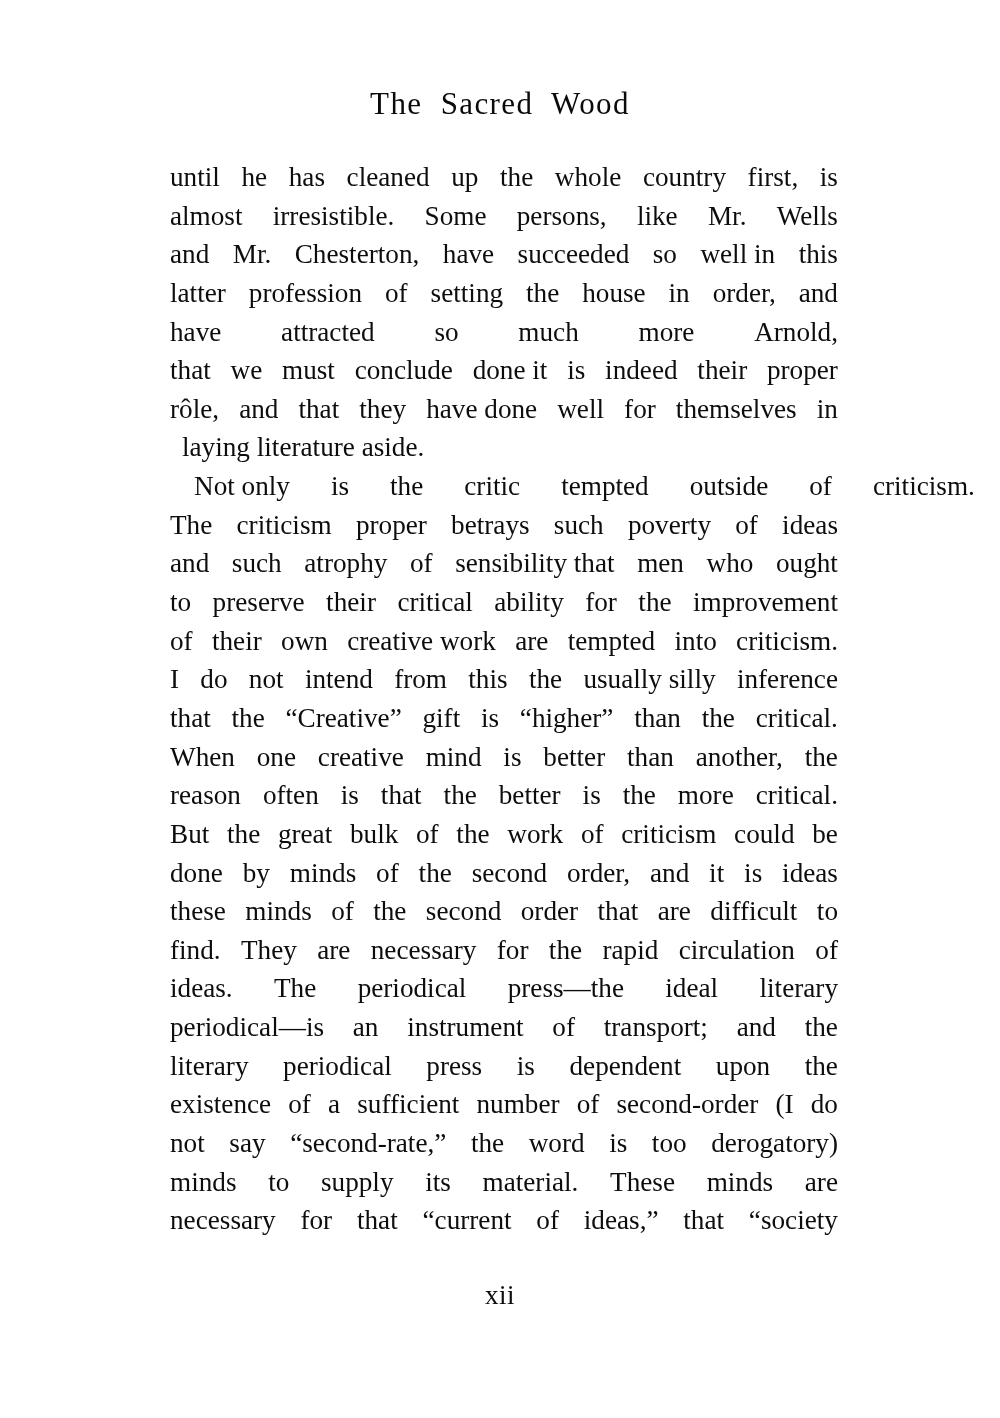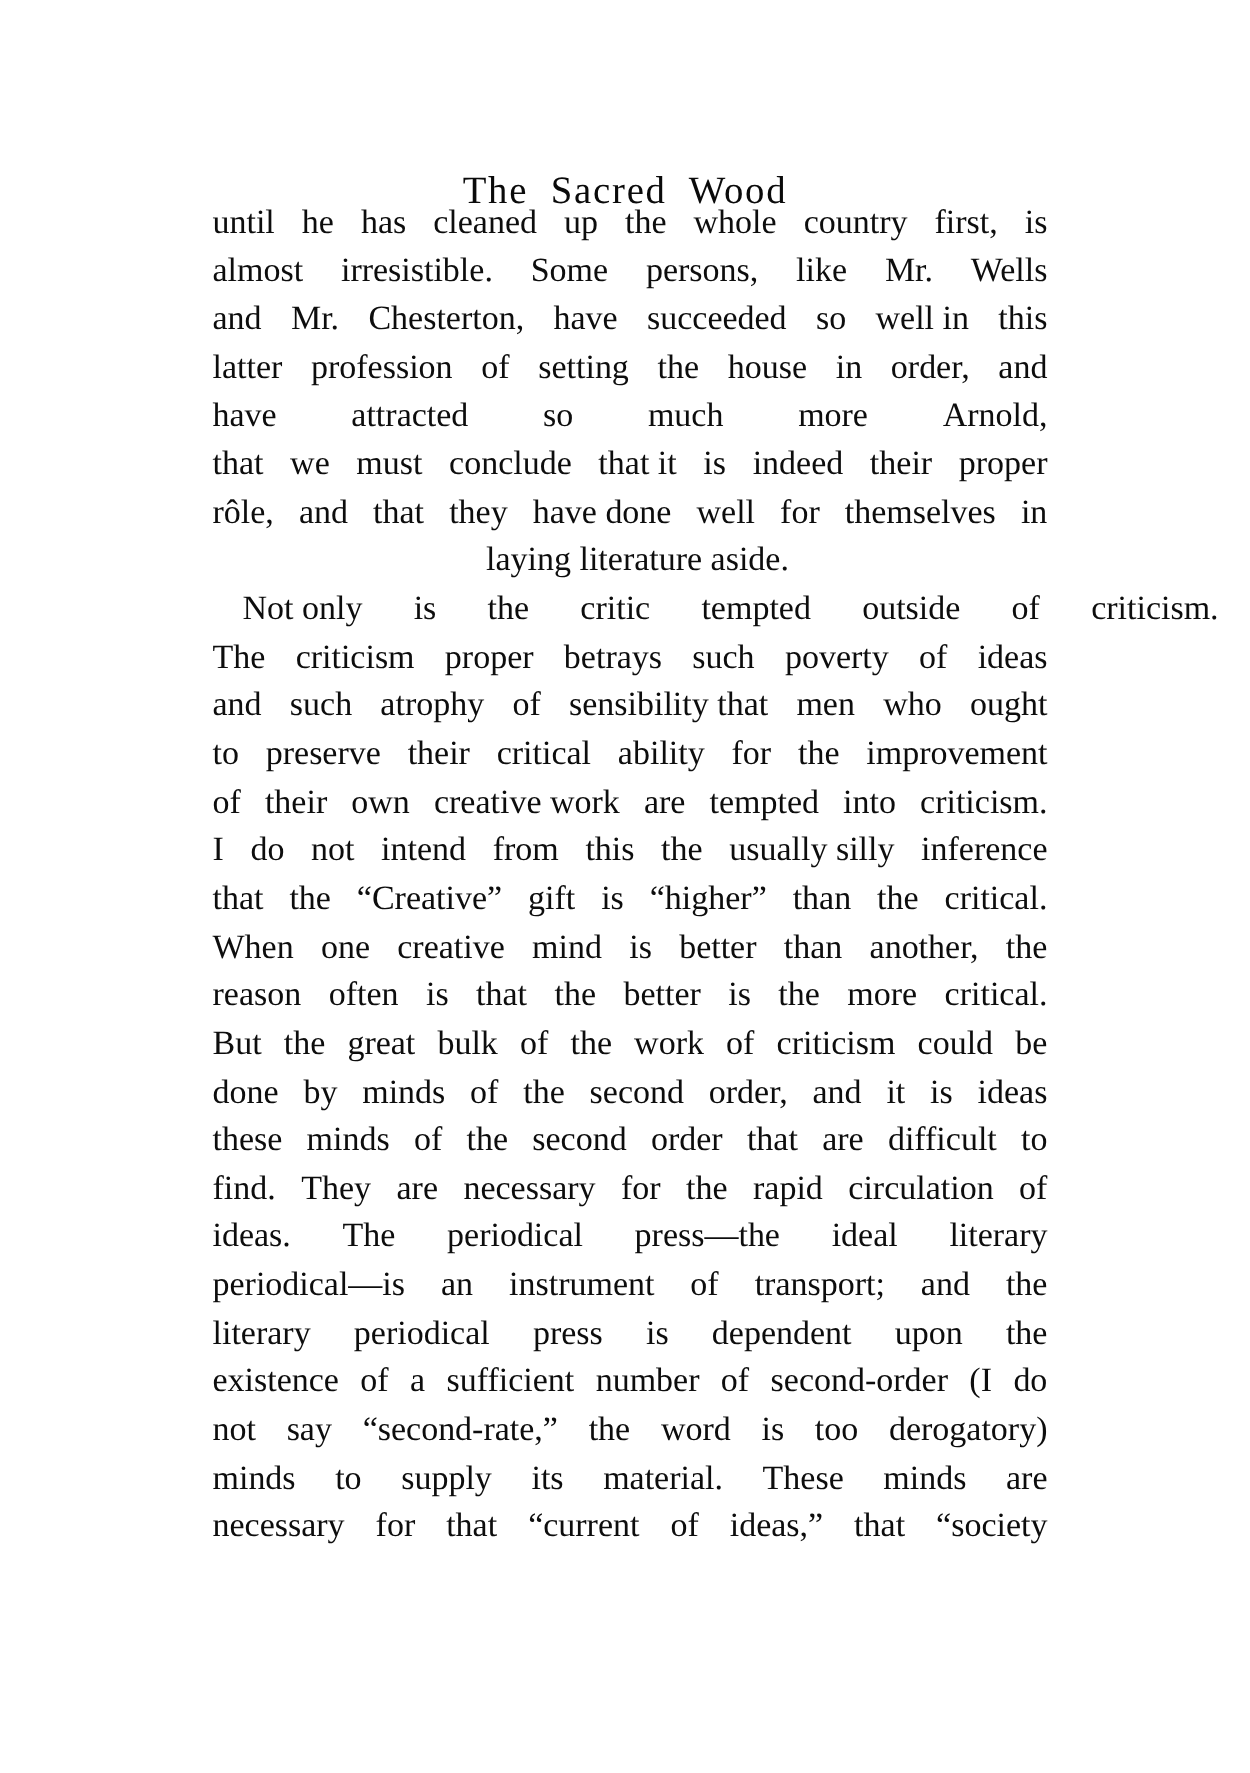--- a/index.html
+++ b/index.html
@@ -23,21 +23,20 @@
     position: absolute;
     top: 86px;
     left: 0;
     width: 1000px;
     text-align: center;
     font-size: 31px;
     letter-spacing: 1.4px;
     word-spacing: 9px;
     font-weight: 400;
     color: #0a0a0a;
-    margin-top: 48px;
   }
 
   
   #textblock {
     position: absolute;
     top: 158px;
     left: 170px;
     width: 668px;
   }
 
@@ -57,21 +56,21 @@
     width: 668px;
   }
   .line.just > span.w {
     display: inline-block;
     white-space: pre;
   }
 
   
   .line.flush {
     display: block;
-    text-align: center;
+    text-align: left;
     margin-left: 12px;
   }
   .line.flush > span.w {
     white-space: pre;
   }
 
   
   .line.indent { padding-left: 24px; }
   .line.indent.just { width: 644px; margin-left: 24px; padding-left: 0; gap: 41px; }
 
@@ -144,21 +143,21 @@
           <span class="w">so</span>
           <span class="w">much</span>
           <span class="w">more</span>
           <span class="w">Arnold,</span>
         </div>
         <div class="line just">
           <span class="w">that</span>
           <span class="w">we</span>
           <span class="w">must</span>
           <span class="w">conclude</span>
-          <span class="w">that it</span>
+          <span class="w">done it</span>
           <span class="w">is</span>
           <span class="w">indeed</span>
           <span class="w">their</span>
           <span class="w">proper</span>
         </div>
         <div class="line just">
           <span class="w">rôle,</span>
           <span class="w">and</span>
           <span class="w">that</span>
           <span class="w">they</span>
@@ -378,14 +377,15 @@
           <span class="w">that</span>
           <span class="w">“current</span>
           <span class="w">of</span>
           <span class="w">ideas,”</span>
           <span class="w">that</span>
           <span class="w">“society</span>
         </div>
       </div>
     </div>
 
+  <div id="folio">xii</div>
 
 </div>
 
 </body></html>

